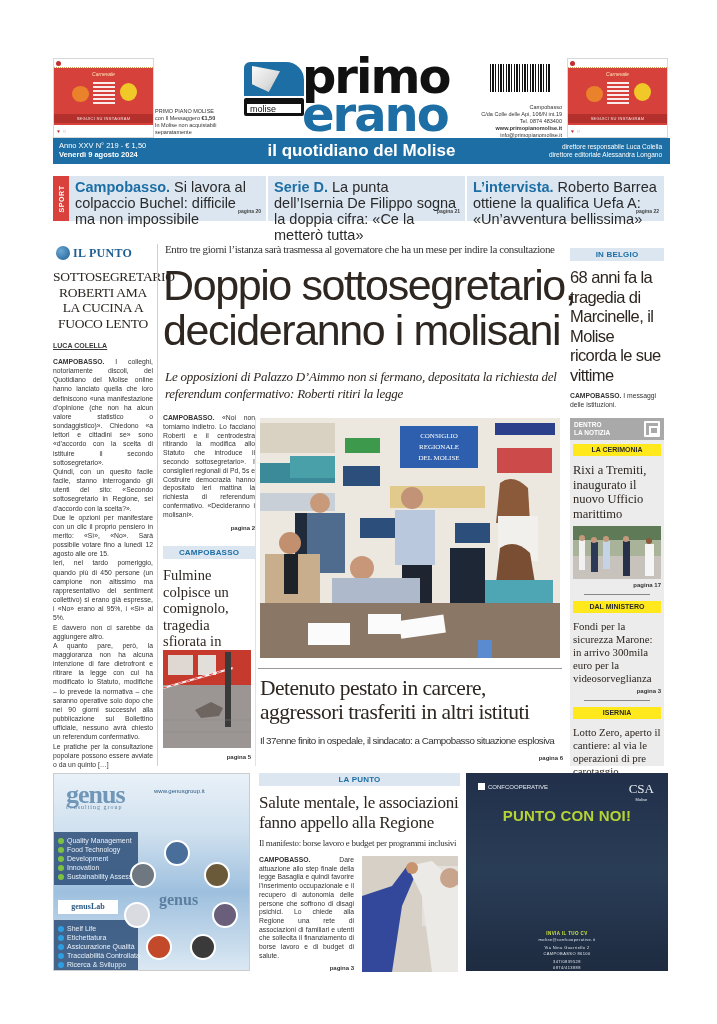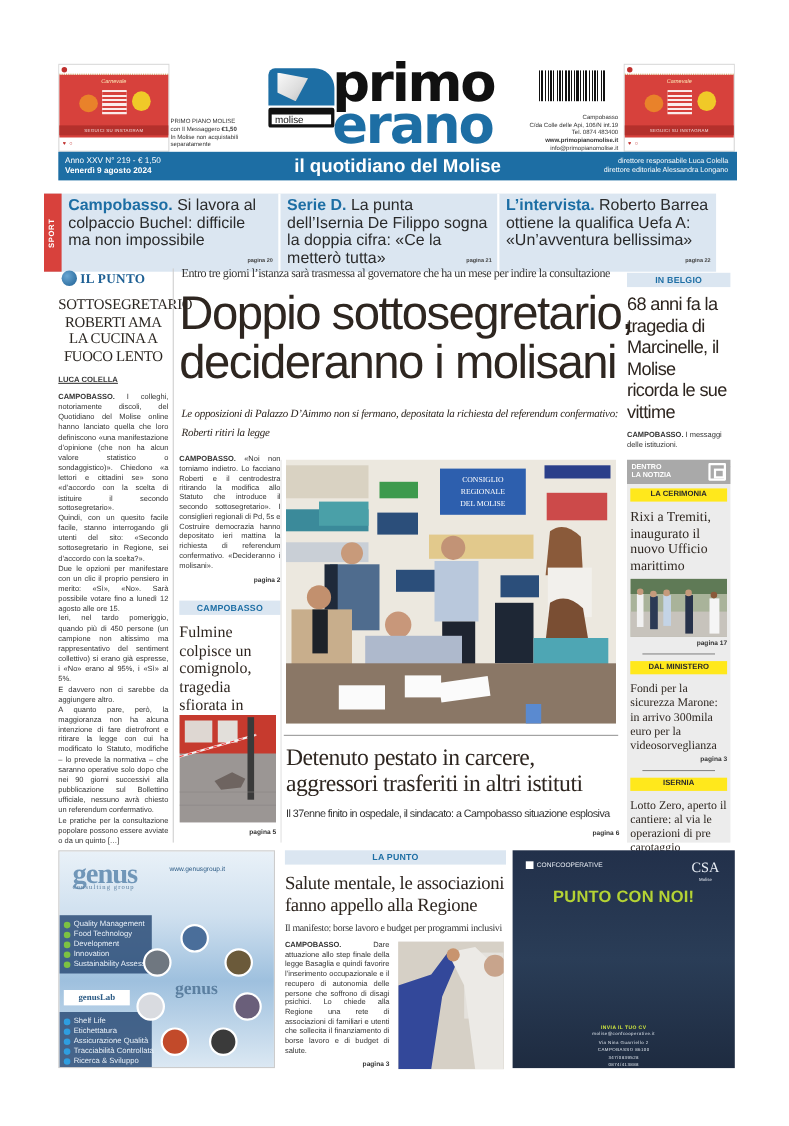--- a/index.html
+++ b/index.html
@@ -36,21 +36,21 @@
   .address { font-size: 5.5px; line-height: 7px; text-align: right; color: #333; }
   .address b { font-weight: bold; }
 
   .nameplate-band { left: 53px; top: 138px; width: 617px; height: 26px; background: #1d6ea4; color: #fff; }
   .nameplate-band .issue { position: absolute; left: 6px; top: 3px; font-size: 7.5px; line-height: 9px; }
   .nameplate-band .issue .date { font-weight: bold; }
   .nameplate-band .tagline { position: absolute; left: 0; right: 0; top: 3px; text-align: center; font-size: 17px; font-weight: bold; }
   .nameplate-band .directors { position: absolute; right: 8px; top: 5px; font-size: 6.5px; line-height: 8px; text-align: right; }
 
   
-  .sport-strip { left: 40px; top: 176px; width: 611px; height: 71px; background: #dbe6f1; display: flex; }
+  .sport-strip { left: 53px; top: 176px; width: 611px; height: 45px; background: #dbe6f1; display: flex; }
   .sport-tab { width: 16px; height: 100%; background: #d8413c; position: relative; }
   .sport-tab span { position: absolute; left: 50%; top: 50%; transform: translate(-50%,-50%) rotate(-90deg); color: #fff; font-size: 7px; font-weight: bold; letter-spacing: .6px; }
   .sport-item { flex: 1; position: relative; padding: 3px 6px 0 6px; font-size: 14.5px; line-height: 16px; color: #2a2a2a; }
   .sport-item + .sport-item { border-left: 2px solid #fff; }
   .sport-item .kicker { color: #1d6ea4; font-weight: bold; }
   .sport-item .page { position: absolute; right: 5px; bottom: 2px; font-size: 5px; font-weight: bold; color: #444; }
 
   
   .il-punto-head { left: 56px; top: 244px; height: 18px; display: flex; align-items: center; gap: 3px; }
   .il-punto-head .ball { width: 14px; height: 14px; border-radius: 50%; background: radial-gradient(circle at 35% 35%,#6aa7d3,#1d5f93); }
@@ -60,21 +60,21 @@
   .left-col .byline { margin-top: 11px; font-size: 7px; font-weight: bold; text-decoration: underline; color: #3a3a3a; }
   .left-col .body { margin-top: 8px; font-size: 6.8px; line-height: 9.15px; color: #333; text-align: justify; hyphens: auto; }
   .left-col .body p { margin: 0; }
   .left-col .body b { font-weight: bold; }
   .left-col .cont { margin-top: 8px; text-align: right; font-size: 6px; font-weight: bold; color: #333; }
   .col-rule { background: #cfcfcf; width: 1px; }
 
   
   .lead-overline { left: 165px; top: 243px; width: 400px; font-family: "Liberation Serif", serif; font-size: 11px; color: #333; white-space: nowrap; letter-spacing: -.4px; }
   .lead-headline { left: 163px; top: 263px; width: 400px; font-family: "Liberation Sans", sans-serif; font-size: 43px; line-height: 45px; color: #2e2620; letter-spacing: -1.4px; white-space: nowrap; }
-  .lead-sub { left: 165px; top: 368px; width: 400px; font-family: "Liberation Serif", serif; font-style: italic; font-size: 10px; line-height: 17px; color: #2e2620; letter-spacing: -.25px; }
+  .lead-sub { left: 165px; top: 368px; width: 400px; font-family: "Liberation Serif", serif; font-style: italic; font-size: 13px; line-height: 17px; color: #2e2620; letter-spacing: -.25px; }
   .lead-text { left: 163px; top: 414px; width: 92px; font-size: 6.8px; line-height: 8.8px; color: #333; text-align: justify; }
   .lead-text b { font-weight: bold; }
   .lead-page { left: 163px; top: 525px; width: 92px; text-align: right; font-size: 6px; font-weight: bold; color: #333; }
   .lead-photo { left: 260px; top: 418px; width: 300px; height: 240px; overflow: hidden; background: #e8e4dc; }
 
   
   .label-bar { height: 13px; background: #dbe6f1; color: #1d6ea4; font-weight: bold; font-size: 8px; text-align: center; line-height: 13px; letter-spacing: .2px; }
   .cb-box { left: 163px; top: 546px; width: 92px; }
   .cb-box .hl { margin-top: 8px; font-family: "Liberation Serif", serif; font-size: 14.5px; line-height: 16.5px; color: #2e2620; }
   .cb-photo { left: 163px; top: 650px; width: 88px; height: 98px; overflow: hidden; }

